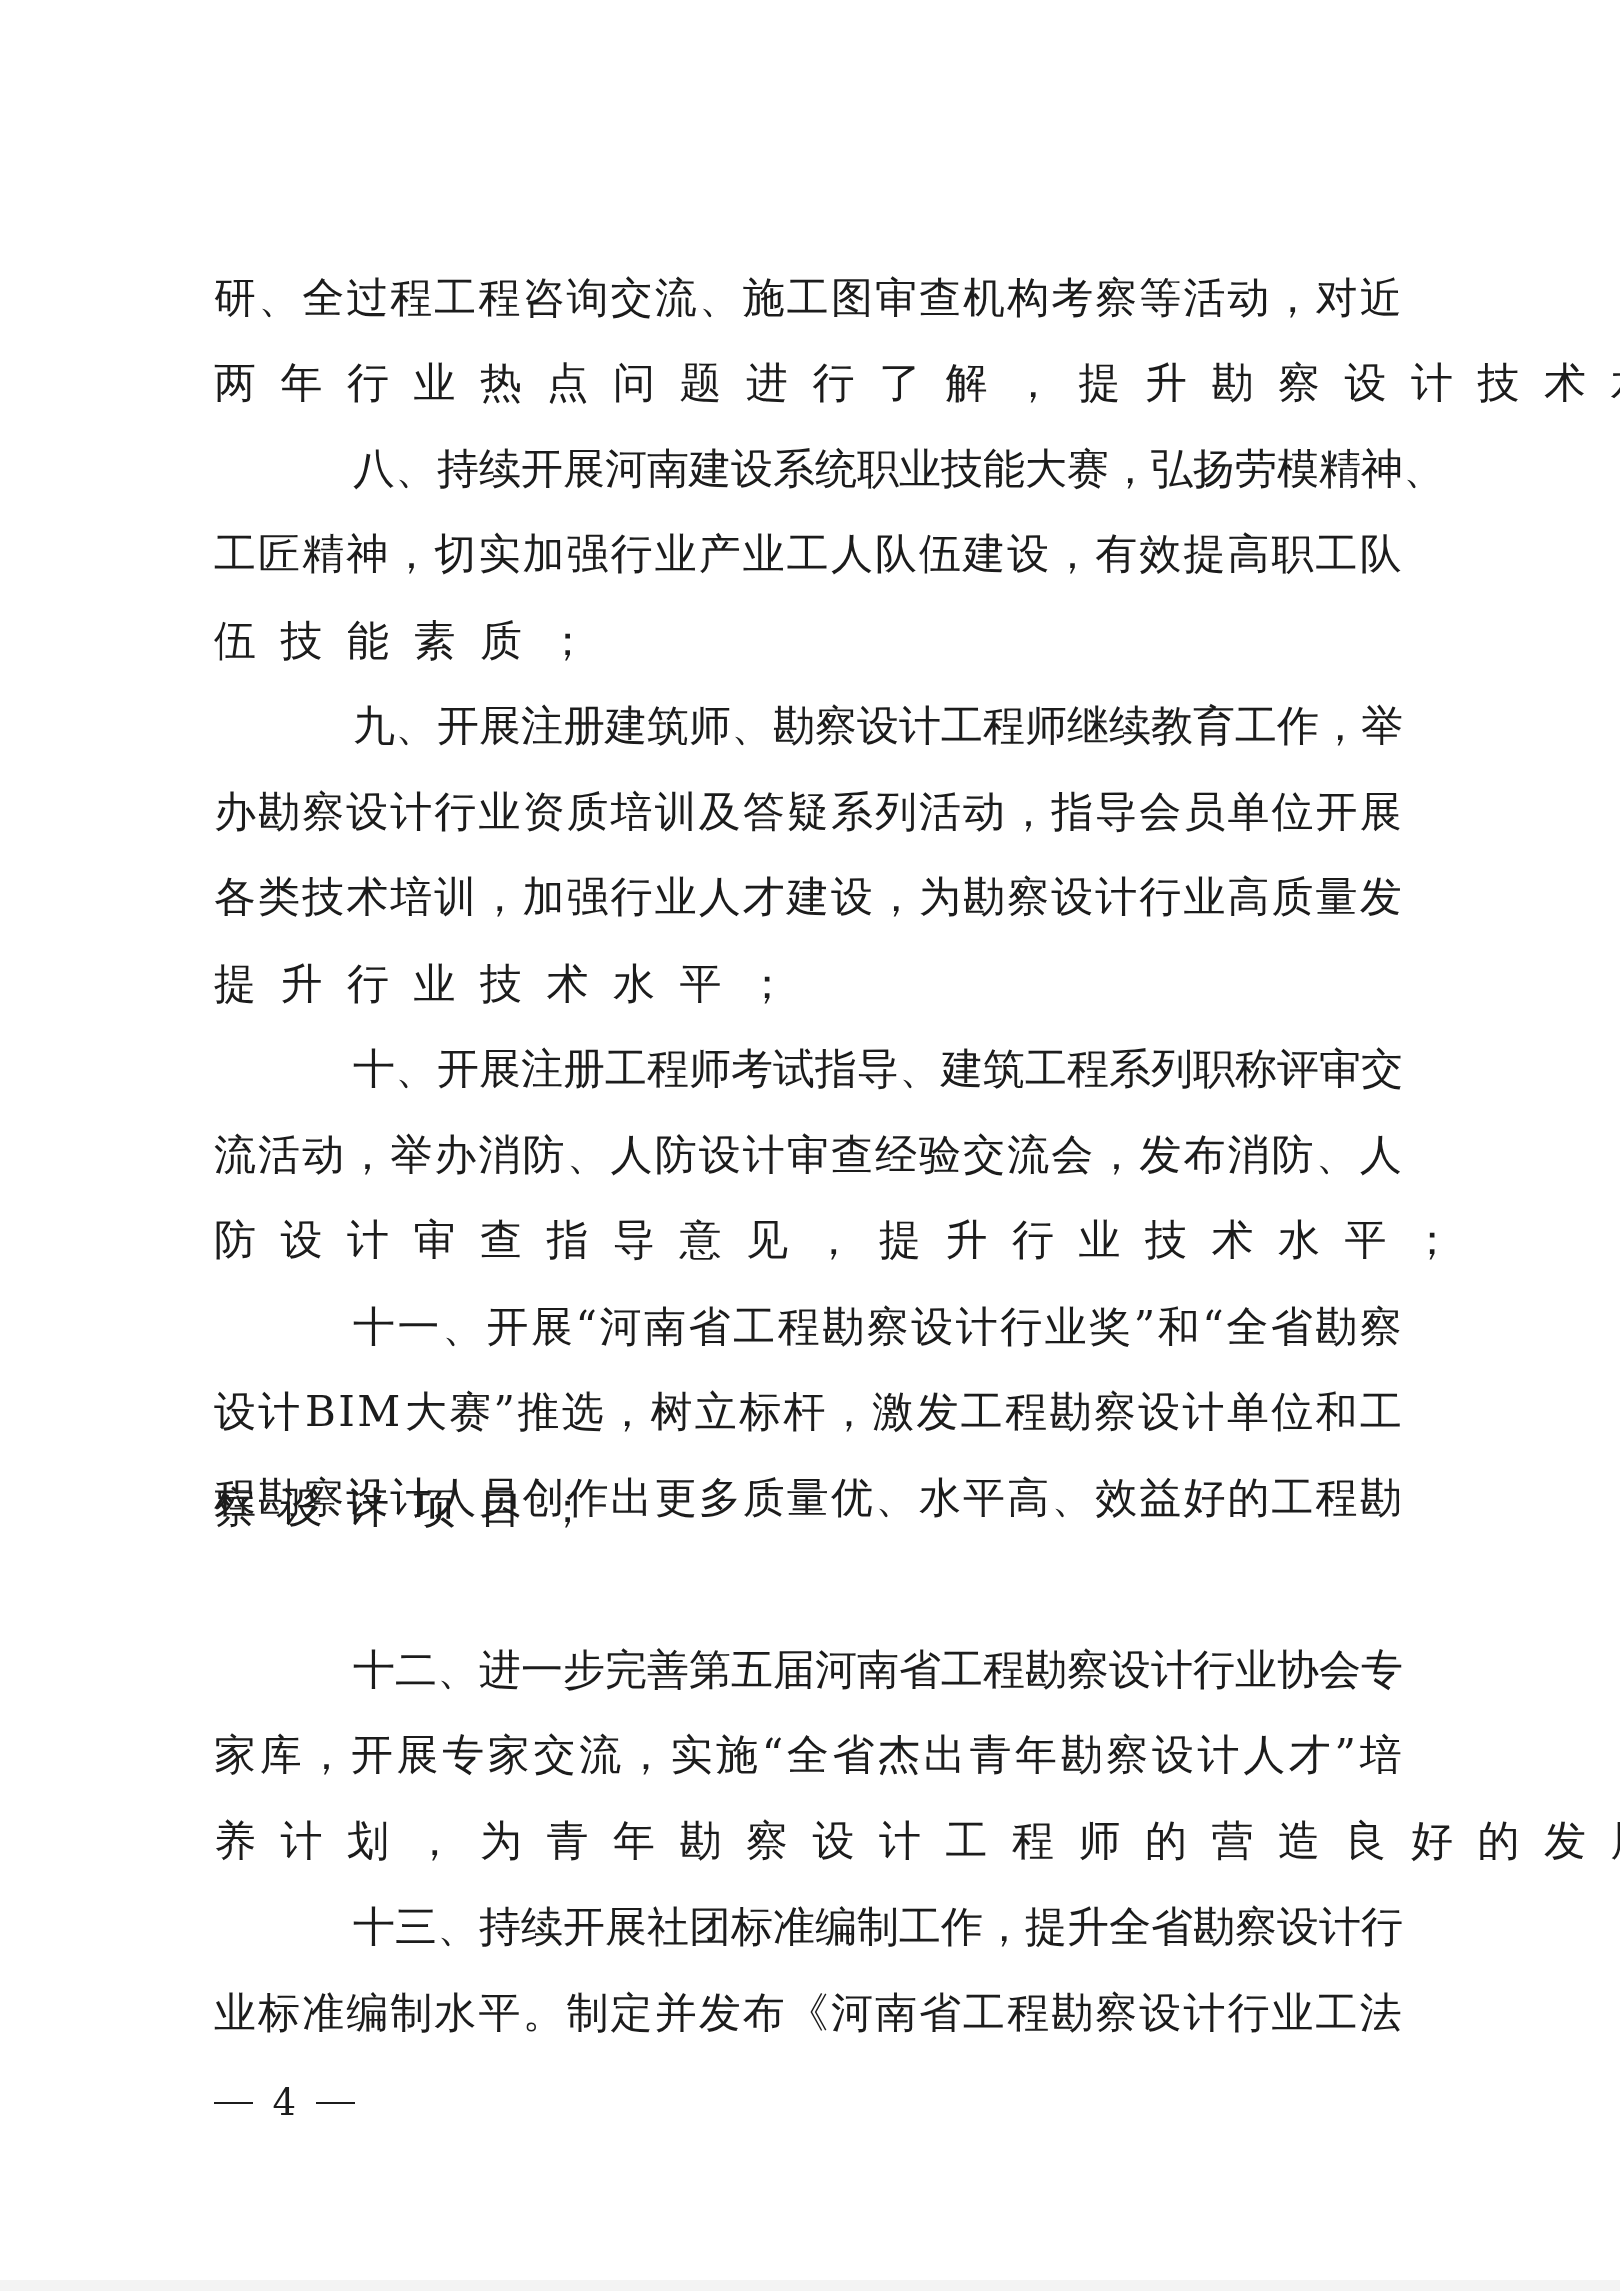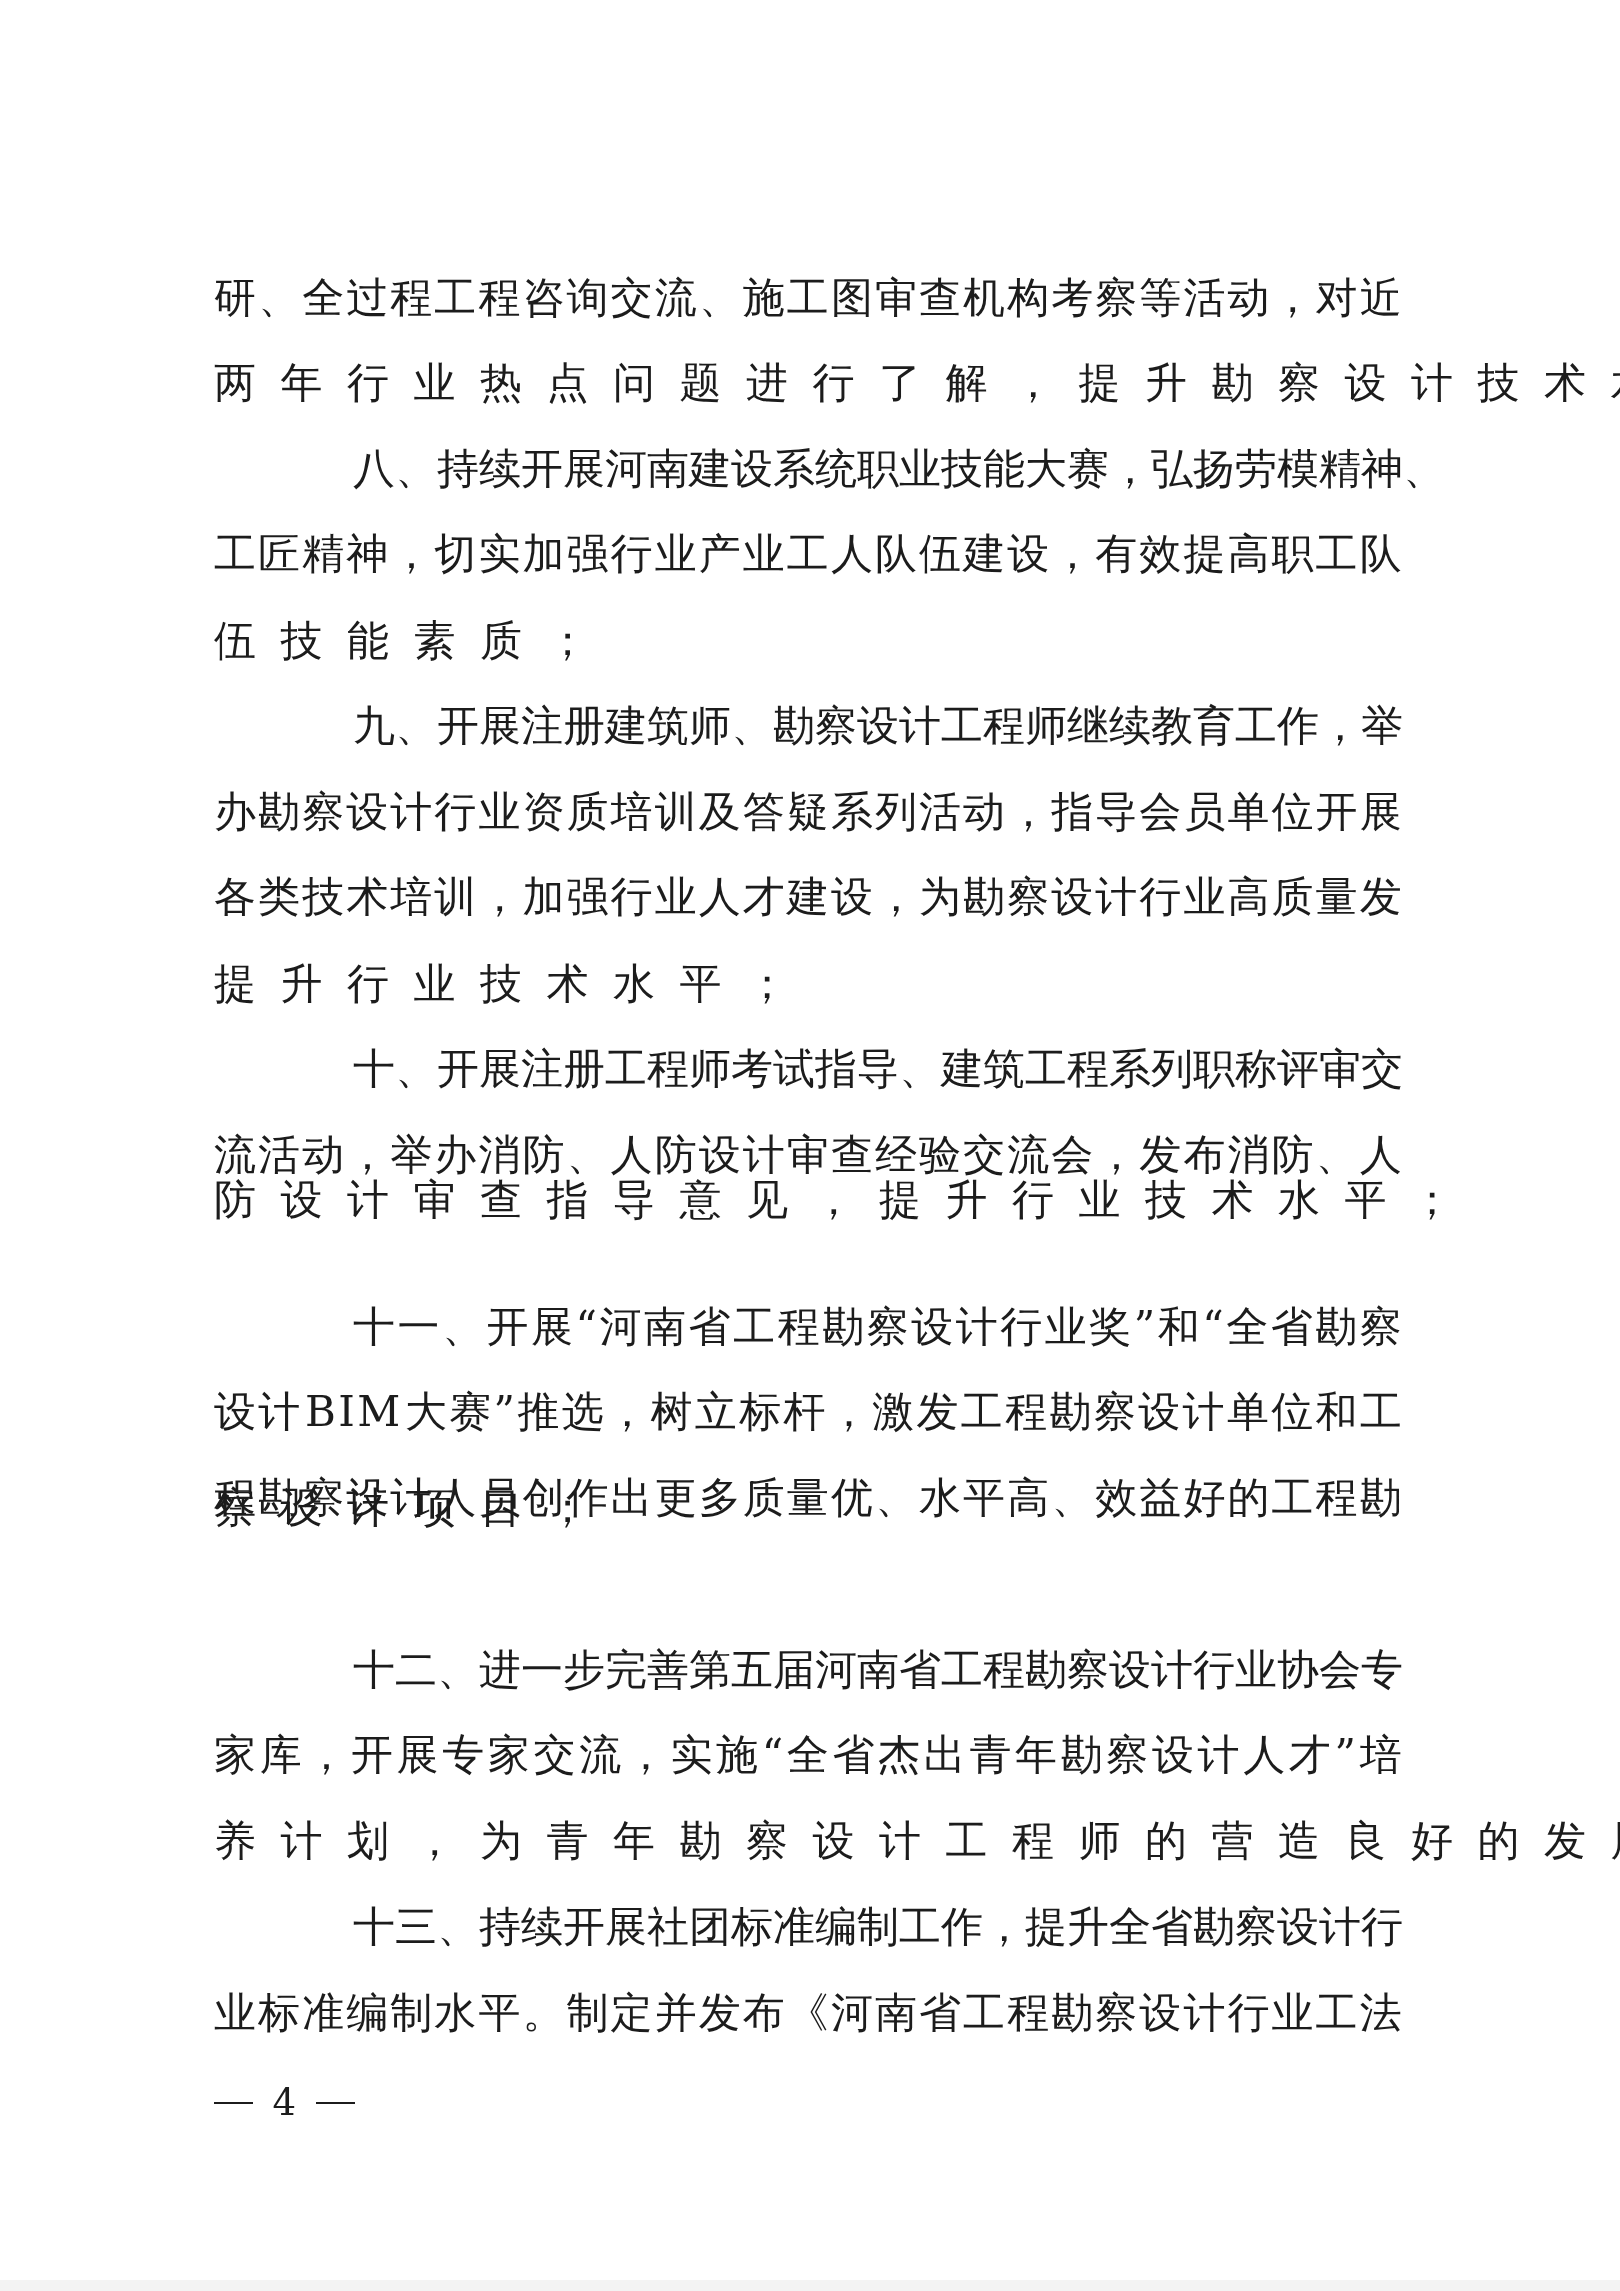--- a/index.html
+++ b/index.html
@@ -292,21 +292,21 @@
         <span>流</span>
         <span>会</span>
         <span>，</span>
         <span>发</span>
         <span>布</span>
         <span>消</span>
         <span>防</span>
         <span>、</span>
         <span>人</span>
       </div>
-    <div class="line" style="top: 1174px; font-family: Liberation Mono, monospace;">防设计审查指导意见，提升行业技术水平；</div>
+    <div class="line" style="top: 1210px;">防设计审查指导意见，提升行业技术水平；</div>
     <div class="line indent" style="top: 1297px; letter-spacing: 0px; display: flex; justify-content: space-between;">
         <span>十</span>
         <span>一</span>
         <span>、</span>
         <span>开</span>
         <span>展</span>
         <span>“</span>
         <span>河</span>
         <span>南</span>
         <span>省</span>

